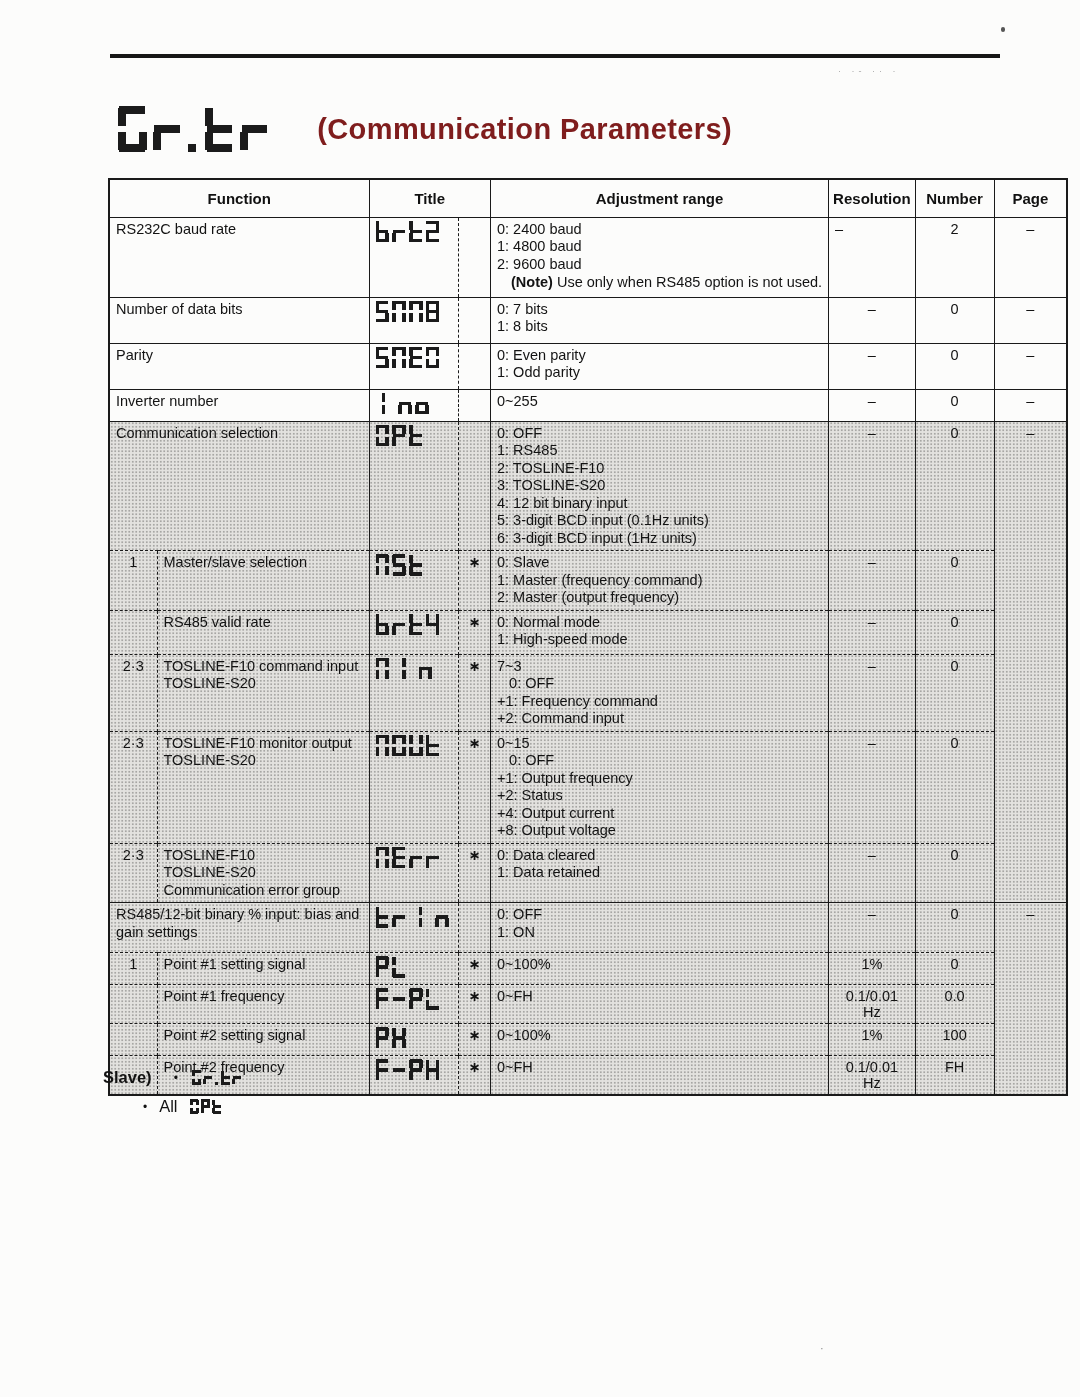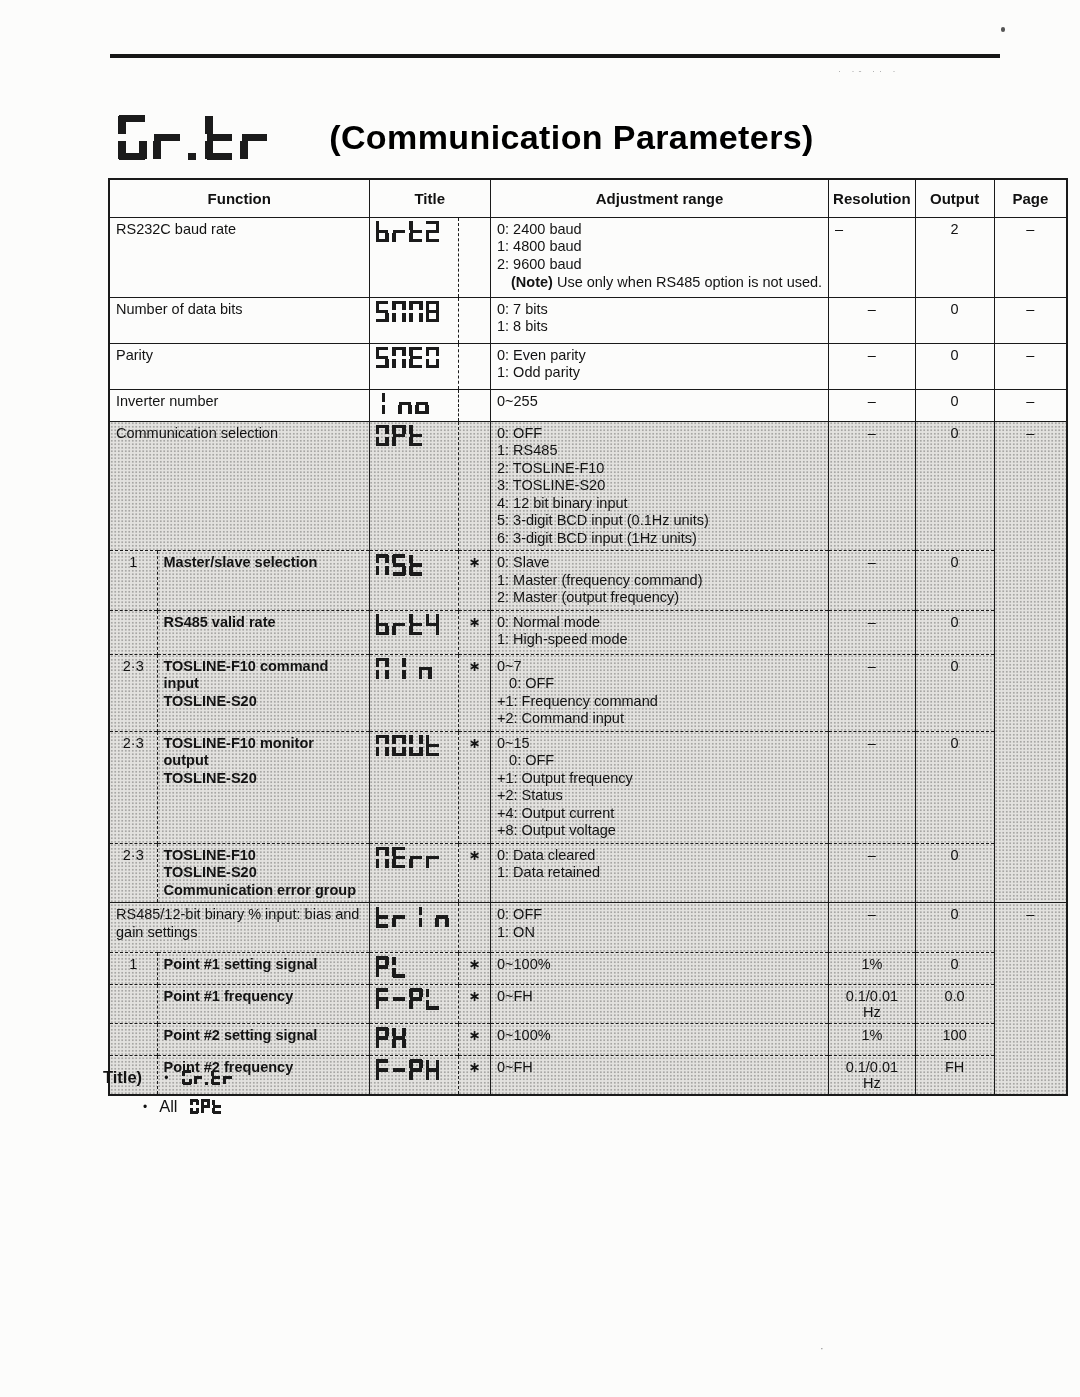--- a/index.html
+++ b/index.html
@@ -7,35 +7,35 @@
        font-family:"Liberation Sans",sans-serif;color:#141414;}
 
   
   .top-rule{position:absolute;left:110px;top:54px;width:890px;height:4px;background:#161616;}
   .smudge{position:absolute;left:838px;top:66px;font-size:9px;color:#a8a8a8;letter-spacing:4px;}
   .dot-tr{position:absolute;left:1001px;top:27px;width:4px;height:5px;background:#555;border-radius:2px;}
   .dot-br{position:absolute;left:820px;top:1342px;font-size:11px;color:#8a8a8a;}
 
   
   .main-title{position:absolute;left:118px;top:106px;display:flex;align-items:center;gap:42px;}
-  .main-title h1{margin:12px;font-size:34px;font-weight:bold;color:#000000;letter-spacing:.4px;}
+  .main-title h1{margin:0;font-size:29px;font-weight:bold;color:#7f1d1d;letter-spacing:.4px;}
 
   
   .seg-row{display:inline-flex;align-items:flex-start;}
   .seg-ch{position:relative;display:inline-block;}
   .seg{position:absolute;display:block;background:#1b1b1b;}
 
   
   table.params{position:absolute;left:108px;top:178px;border-collapse:collapse;table-layout:fixed;
                border:2.5px solid #1a1a1a;}
   .params th{border:1.8px solid #1a1a1a;font-size:15px;font-weight:bold;text-align:center;
              vertical-align:middle;padding:2px 4px;color:#111;}
   .params td{border-left:1.8px solid #1a1a1a;border-top:1.8px solid #1a1a1a;
              font-size:14.5px;padding:3px 6px;vertical-align:top;color:#131313;}
-  .params td.dl{border-left-style:dashed;font-weight:bold;}
+  .params td.dl{border-left-style:dashed;}
   tr.rd > td{border-top-style:dashed;}
   tr.shaded > td{background-color:#e3e2df;
       background-image:radial-gradient(rgba(45,45,45,.33) .9px, rgba(0,0,0,0) 1.05px);
       background-size:3.5px 3.5px;}
   .fnc{white-space:pre-wrap;line-height:17.5px;}
   .rng{white-space:pre-wrap;line-height:17.5px;}
   .rnote{white-space:nowrap;margin-left:14px;line-height:18px;}
   .rnote .nlab{font-weight:bold;}
   .ttl{padding:4px 2px 0 7px;}
   .markc{font-size:14px;font-family:"DejaVu Sans",sans-serif;font-weight:bold;
@@ -110,21 +110,21 @@
         <col style="width:79px">
         <col style="width:73px">
     </colgroup>
 
     <tbody>
         <tr style="height:38px">
       <th colspan="2">Function</th>
       <th colspan="2">Title</th>
       <th>Adjustment range</th>
       <th>Resolution</th>
-      <th>Output</th>
+      <th>Number</th>
       <th>Page</th>
     </tr>
 
     <tr style="height:80px">
       <td colspan="2" class="fnc">RS232C baud rate</td>
       <td class="ttl">
         <span class="seg-row">
               <span class="seg-ch" style="width: 13.64px; height: 22px; margin-right: 3.08px;">
                 <i class="seg" style="left: 9.9px; top: 12.496px; width: 3.74px; height: 8.6812px;"></i>
                 <i class="seg" style="left: 0.6732px; top: 18.26px; width: 12.2936px; height: 3.74px;"></i>
@@ -412,21 +412,21 @@
                 <i class="seg" style="left: 0px; top: 0.8228px; width: 3.74px; height: 8.6812px;"></i>
               </span>
               <span class="seg-ch" style="width: 13.64px; height: 22px; margin-right: 3.08px;">
                 <i class="seg" style="left: 9.9px; top: 12.496px; width: 3.74px; height: 8.6812px;"></i>
                 <i class="seg" style="left: 0px; top: 12.496px; width: 3.74px; height: 8.6812px;"></i>
                 <i class="seg" style="left: 0.6732px; top: 9.13px; width: 12.2936px; height: 3.74px;"></i>
               </span>
             </span>
       </td>
       <td class="markc dl">∗</td>
-      <td class="rng">0~7
+      <td class="rng">7~3
    0: OFF
 +1: Frequency command
 +2: Command input</td>
       <td class="cen">–</td>
       <td class="cen">0</td>
     </tr>
 
     <tr class="shaded rd" style="height:106px">
       <td class="numc">2·3</td>
       <td class="fnc dl">TOSLINE-F10 monitor output
@@ -665,21 +665,21 @@
       <td class="markc dl">∗</td>
       <td class="rng">0~FH</td>
       <td class="cen mid">0.1/0.01 Hz</td>
       <td class="cen mid">FH</td>
     </tr>
   </tbody>
     </table>
 
   <div class="notes">
     <div class="nrow">
-      <span class="nlabel">Title)</span>
+      <span class="nlabel">Slave)</span>
       <span class="nbul">•</span>
       <span class="nseg seg-row">
           <span class="seg-ch" style="width: 9.3px; height: 15px; margin-right: 2.1px;">
             <i class="seg" style="left: 0.54px; top: 0px; width: 8.22px; height: 3px;"></i>
             <i class="seg" style="left: 6.3px; top: 8.7px; width: 3px; height: 5.64px;"></i>
             <i class="seg" style="left: 0.54px; top: 12px; width: 8.22px; height: 3px;"></i>
             <i class="seg" style="left: 0px; top: 8.7px; width: 3px; height: 5.64px;"></i>
             <i class="seg" style="left: 0px; top: 0.66px; width: 3px; height: 5.64px;"></i>
           </span>
           <span class="seg-ch" style="width: 9.3px; height: 15px; margin-right: 2.1px;">

